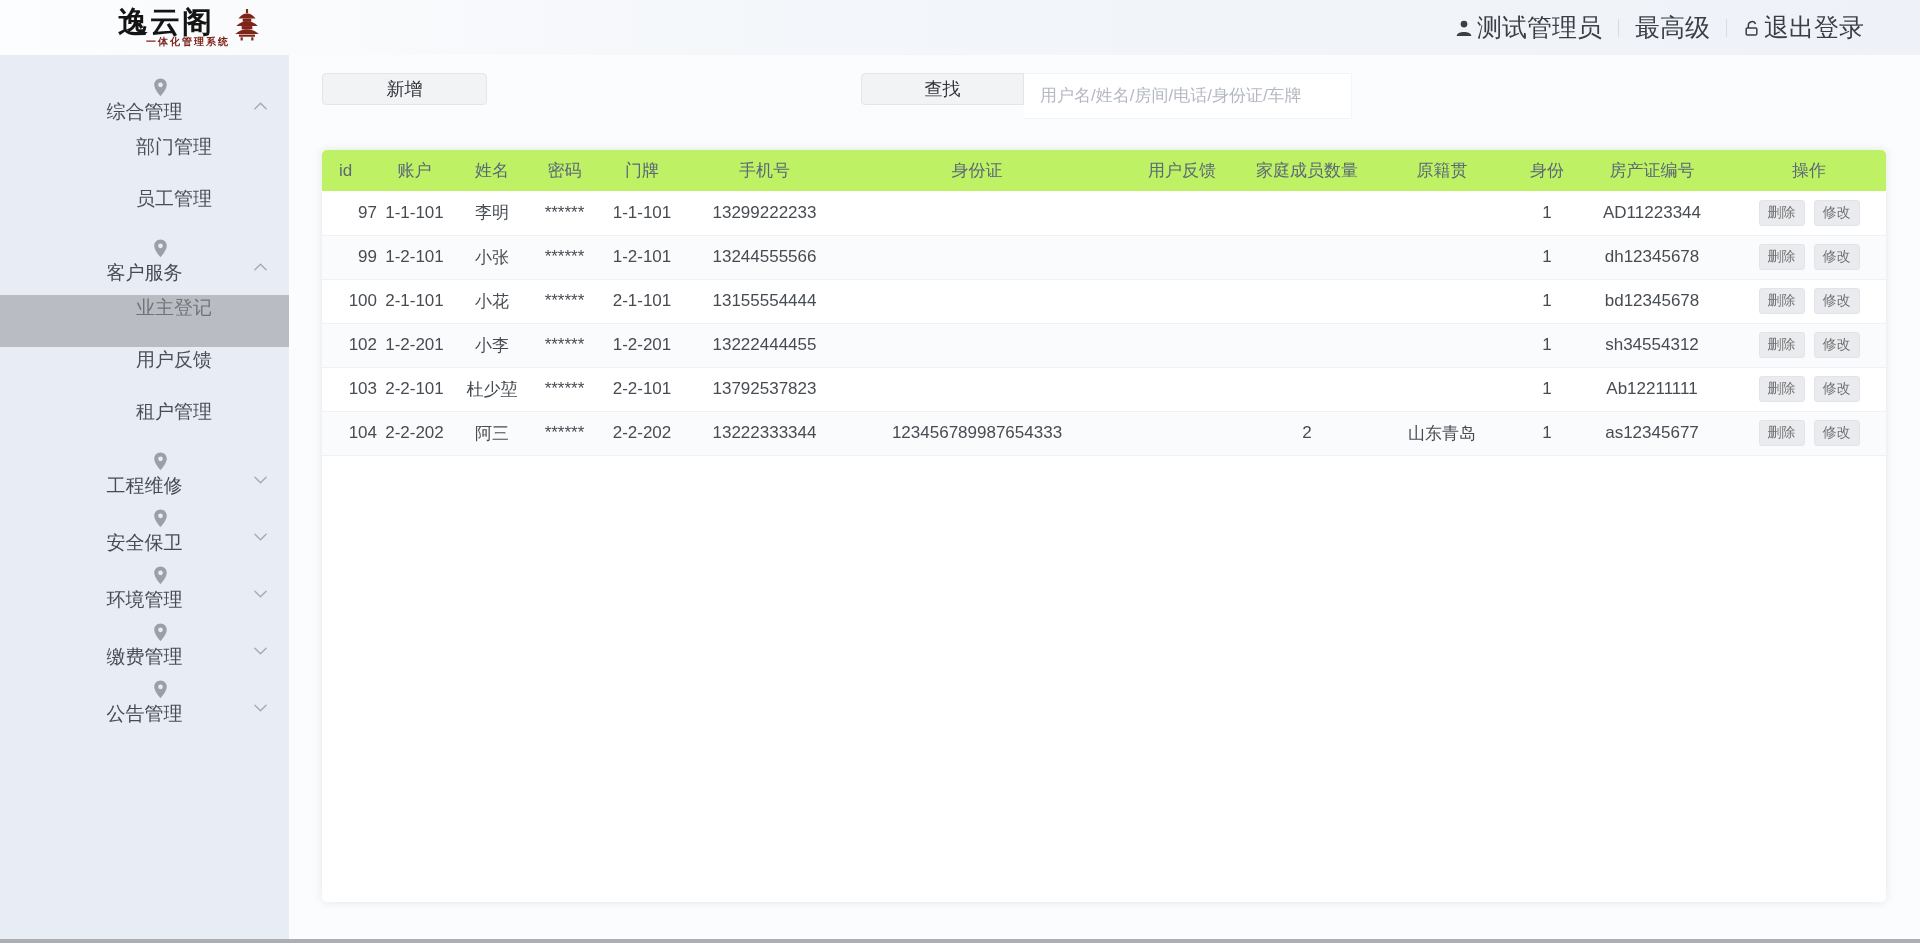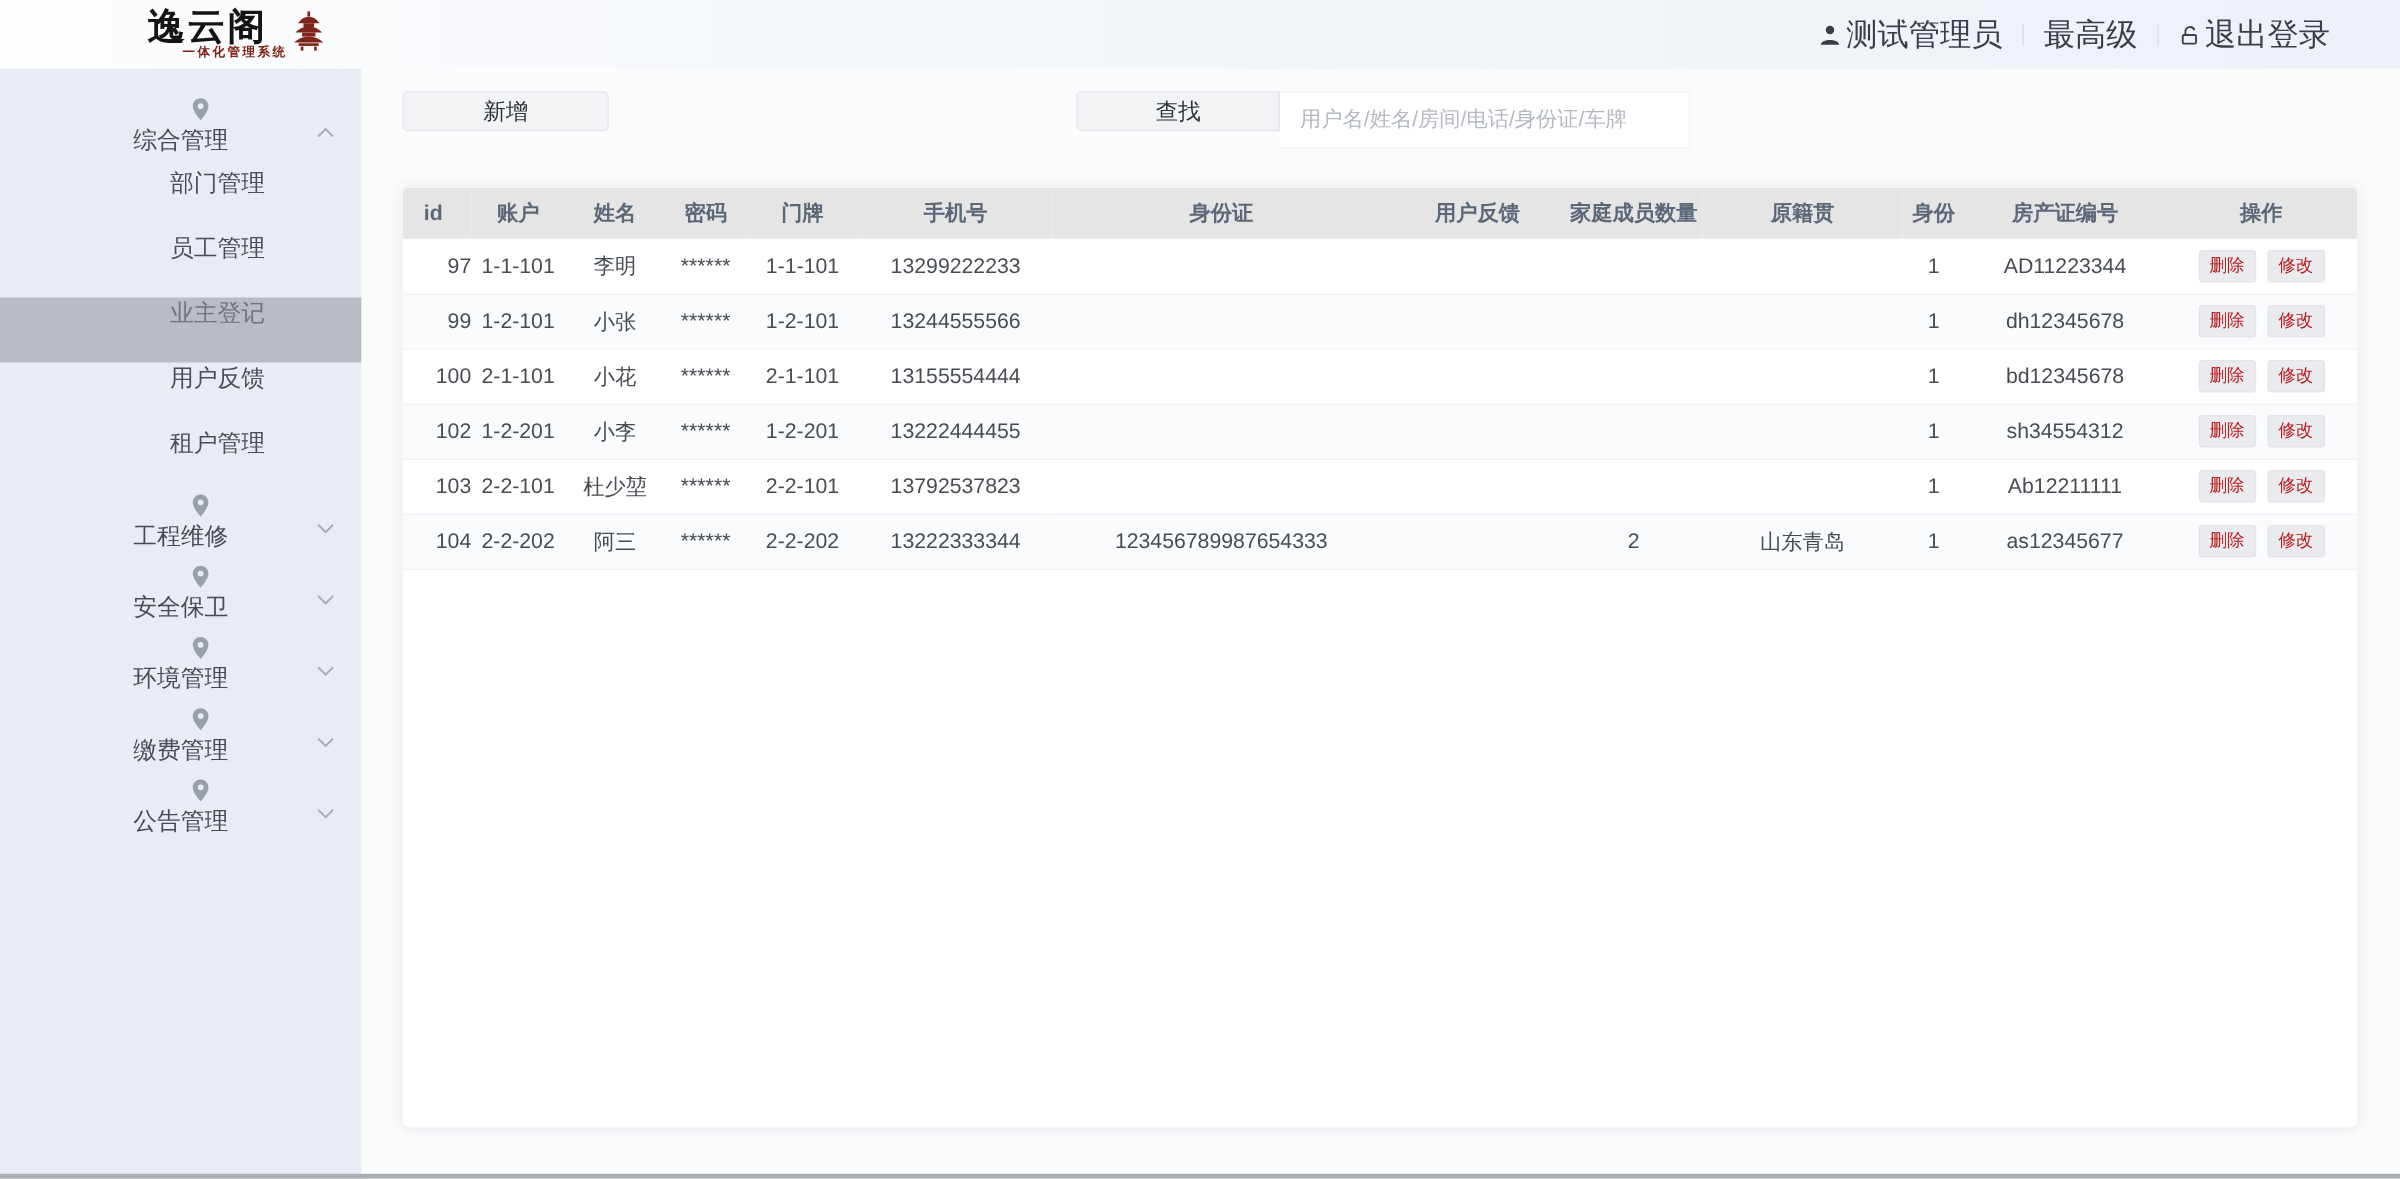--- a/index.html
+++ b/index.html
@@ -70,34 +70,34 @@
   .search-input::placeholder { color:#b4b9c1; }
 
   
   .table-card {
     margin-top:31px; width:1564px; height:752px; background:#ffffff;
     border-radius:5px; box-shadow:0 0 10px rgba(60,75,100,0.13);
     overflow:hidden;
   }
   table { border-collapse:collapse; table-layout:fixed; width:1564px; }
   thead th {
-    background:#e5e5e5; height:41px; font-weight:bold; font-size:17px;
+    background:#bef264; height:41px; font-weight:normal; font-size:17px;
     color:#5c6878; text-align:center; white-space:nowrap;
   }
   thead th:first-child { text-align:left; padding-left:17px; }
   tbody td {
     height:44px; font-size:17px; color:#474c53; text-align:center;
     border-bottom:1px solid #eef1f5; white-space:nowrap; overflow:hidden;
   }
   tbody td:first-child { text-align:right; padding-left:17px; }
   tbody tr:nth-child(even) { background:#fafbfc; }
   .row-actions { display:flex; justify-content:center; gap:9px; }
   .btn-mini {
     min-width:46px; height:26px; padding:0 8px; background:#e9ebee;
-    border:1px solid #e2e4e8; border-radius:3px; font-size:14px; color:#b91c1c;
+    border:1px solid #e2e4e8; border-radius:3px; font-size:14px; color:#737373;
     cursor:pointer; font-family:Liberation Mono, monospace;
   }
 
   
   .hscrollbar {
     position:absolute; left:0; bottom:0; width:1920px; height:4px;
     background:#abafb5;
   }
 
   svg { display:block; }
@@ -161,20 +161,29 @@
       <span>综合管理</span>
       <svg class="chev" width="13" height="8" viewBox="0 0 14 8" fill="none" stroke="#a6acb5" stroke-width="1.6" stroke-linecap="round">
         <polyline points="1,7 7,1 13,7"></polyline>
       </svg>
     </div>
     <div class="side-item sub">
       <span>部门管理</span>
     </div>
     <div class="side-item sub">
       <span>员工管理</span>
+    </div>
+    <div class="side-item">
+      <svg class="pin" width="19" height="22" viewBox="0 0 24 28" fill="#9aa0a8">
+        <path d="M12 2C7.6 2 4 5.6 4 10c0 6 8 14.5 8 14.5S20 16 20 10c0-4.4-3.6-8-8-8zm0 11a3 3 0 1 1 0-6 3 3 0 0 1 0 6z"></path>
+      </svg>
+      <span>客户服务</span>
+      <svg class="chev" width="13" height="8" viewBox="0 0 14 8" fill="none" stroke="#a6acb5" stroke-width="1.6" stroke-linecap="round">
+        <polyline points="1,7 7,1 13,7"></polyline>
+      </svg>
     </div>
     <div class="side-item sub active">
       <span>业主登记</span>
     </div>
     <div class="side-item sub">
       <span>用户反馈</span>
     </div>
     <div class="side-item sub">
       <span>租户管理</span>
     </div>

